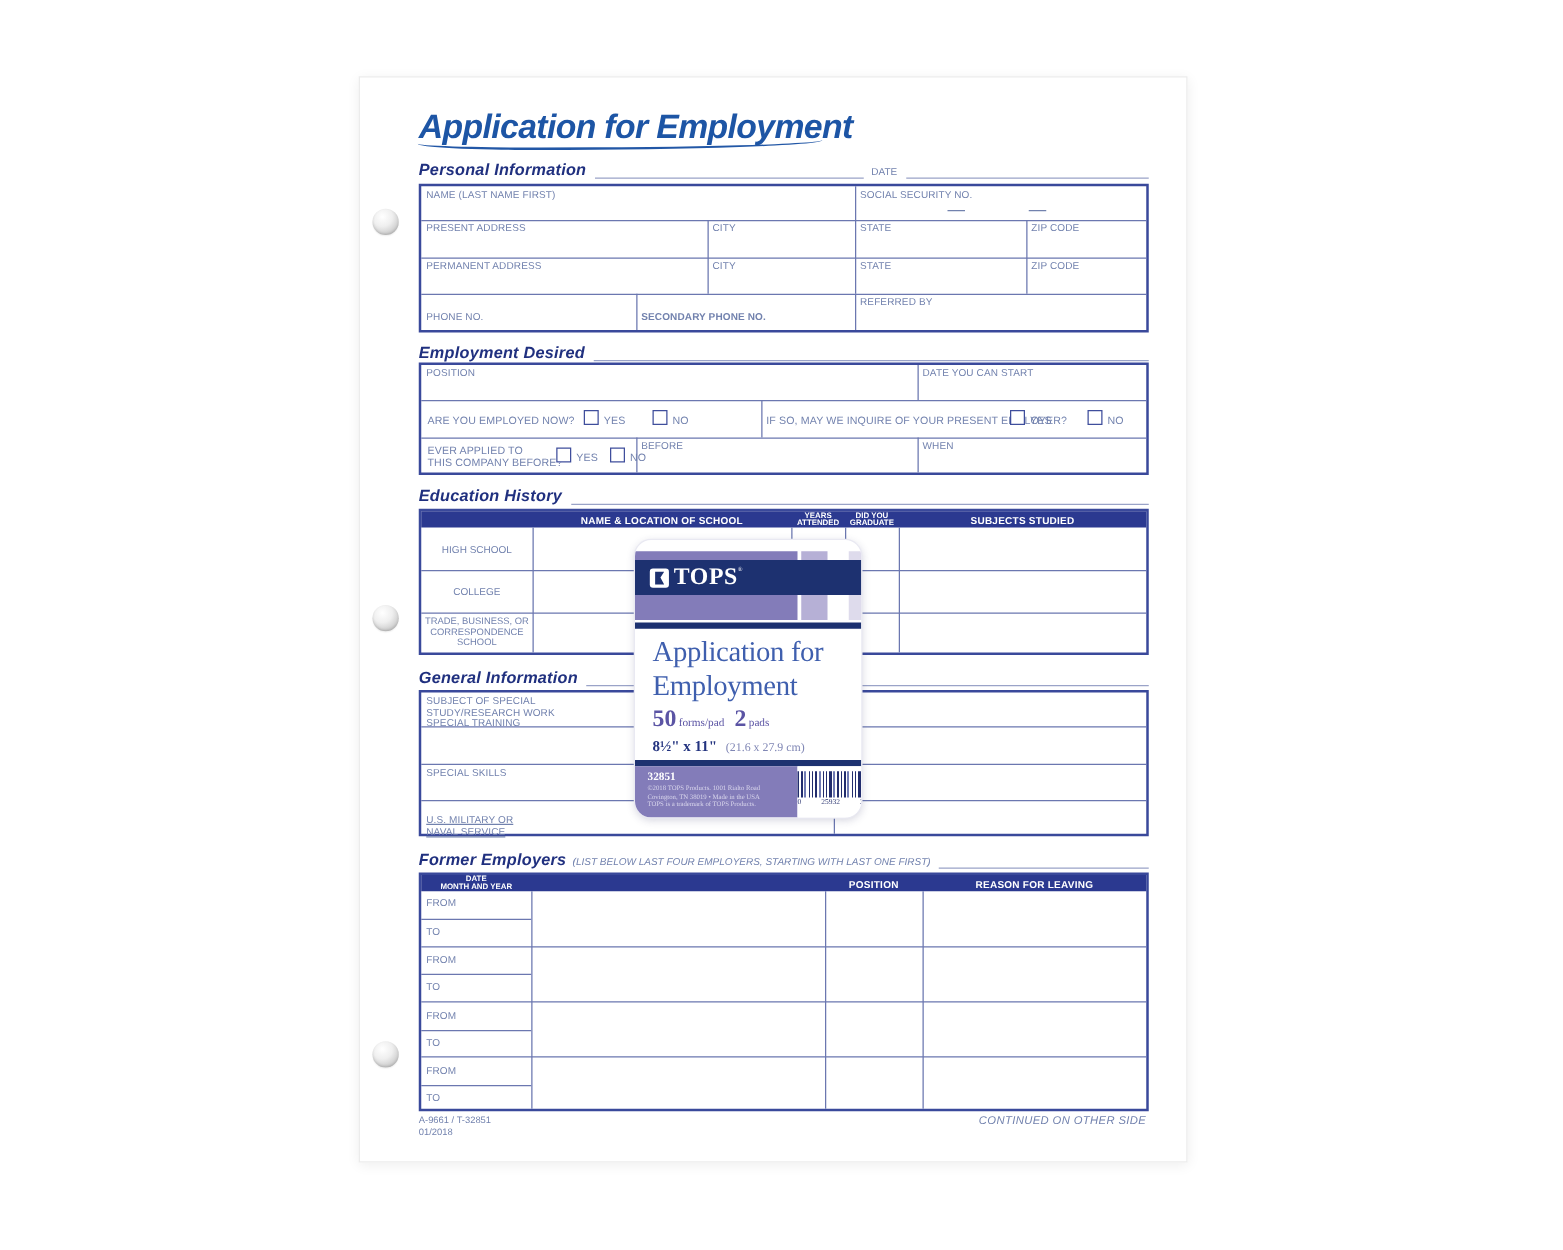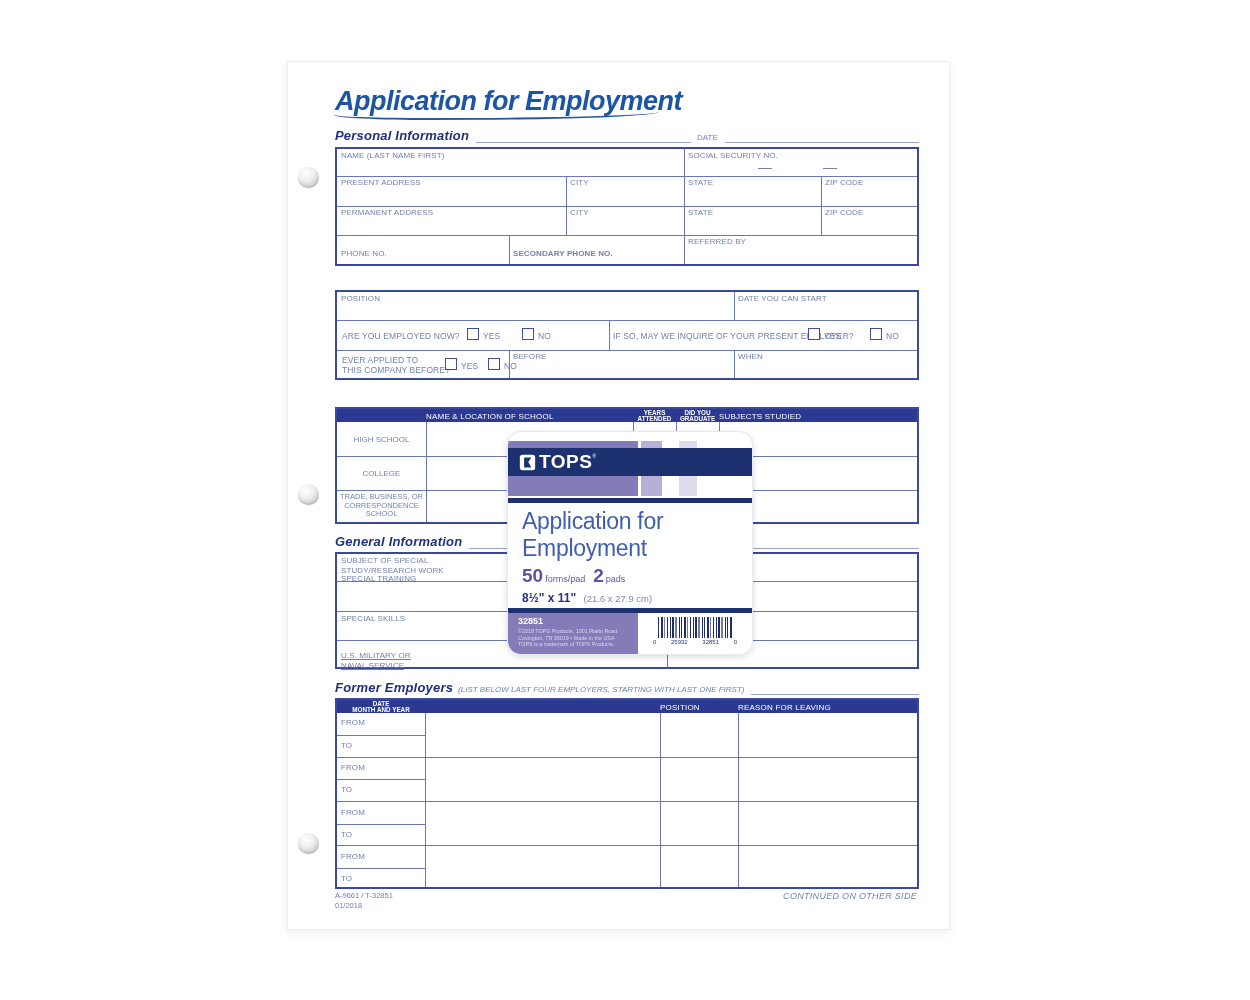--- a/index.html
+++ b/index.html
@@ -32,32 +32,32 @@
 
   
   .tbl { position:absolute; left:47px; width:584px; border:2px solid #3a499b; background:transparent; }
   .vl { position:absolute; width:1px; background:#6b77b0; }
   .hl { position:absolute; height:1px; background:#6b77b0; left:0; right:0; }
   .flabel { position:absolute; font-size:8px; color:#7282ae; letter-spacing:0.1px; white-space:nowrap; }
   .qlabel { position:absolute; font-size:8.5px; color:#7282ae; letter-spacing:0.1px; white-space:nowrap; }
   .preline { white-space:pre-line; }
   .cb { position:absolute; width:12px; height:12px; border:1px solid #3f4e9c; background:#fff; }
   .thead { position:absolute; left:0; right:0; top:0; height:13px; background:#2b3990; }
-  .thl { position:absolute; color:#ffffff; font-weight:normal; font-size:8px; text-align:left; letter-spacing:0.2px; }
+  .thl { position:absolute; color:#ffffff; font-weight:bold; font-size:8px; text-align:center; letter-spacing:0.2px; }
   .thl2 { position:absolute; color:#ffffff; font-weight:bold; font-size:6.3px; line-height:6.6px; text-align:center; }
   .rowlab { position:absolute; font-size:8px; color:#7282ae; text-align:center; }
   .dash { position:absolute; width:14px; border-top:1.2px solid #7282ae; }
 
   
   .foot-left { position:absolute; left:47px; top:829px; font-size:7.5px; line-height:9.5px; color:#7282ae; }
   .foot-right { position:absolute; right:32px; top:829px; font-size:9px; font-style:italic; color:#7282ae; letter-spacing:0.3px; }
 
   
-  .card { position:absolute; left:220px; top:370px; width:244px; height:222px; background:#ffffff;
-          border-radius:13px; box-shadow:0 0 0 1px #e9e9f2, 0 2px 7px rgba(50,50,100,0.22); overflow:hidden; }
+  .card { position:absolute; left:220px; top:370px; width:181px; height:222px; background:#ffffff;
+          border-radius:13px; box-shadow:0 0 0 1px #e9e9f2, 0 2px 7px rgba(50,50,100,0.22); overflow:hidden;font-family:Liberation Serif, serif; }
   .card .band-purple { position:absolute; left:0; top:9px; width:130px; height:55px; background:#837cb9; }
   .card .stripe1 { position:absolute; left:133px; top:9px; width:21px; height:55px; background:#b6b0d6; }
   .card .stripe2 { position:absolute; left:171px; top:9px; width:18px; height:55px; background:#dedbec; }
   .card .band-navy { position:absolute; left:0; right:0; top:16px; height:28px; background:#1d3170;
                      display:flex; align-items:center; padding-left:11px; }
   .card .brand { color:#ffffff; font-weight:800; font-size:19px; letter-spacing:0.5px; margin-left:3px; }
   .card .reg { color:#ffffff; font-size:5px; vertical-align:super; position:relative; top:-6px; }
   .card .rule-a { position:absolute; left:0; right:0; top:66px; height:5px; background:#1d3170; }
   .card .ptitle { position:absolute; left:14px; top:76px; font-size:23px; line-height:27px; color:#3f5fae; letter-spacing:-0.3px; }
   .card .qty { position:absolute; left:14px; top:133px; display:flex; align-items:baseline; color:#5b54a4; }
@@ -120,20 +120,24 @@
       <span class="flabel" style="left:4px; top:59px;">PERMANENT ADDRESS</span>
       <span class="flabel" style="left:233px; top:59px;">CITY</span>
       <span class="flabel" style="left:351px; top:59px;">STATE</span>
       <span class="flabel" style="left:488px; top:59px;">ZIP CODE</span>
 
       <span class="flabel" style="left:4px; top:88px;margin-top:12px;">PHONE NO.</span>
       <span class="flabel" style="left:176px; top:100px;font-weight:bold;">SECONDARY PHONE NO.</span>
       <span class="flabel" style="left:351px; top:88px;">REFERRED BY</span>
     </div>
 
+    <div class="shead" style="top:212px;">
+      <span class="txt">Employment Desired</span>
+      <span class="rule"></span>
+    </div>
 
     <div class="tbl" style="top:228px; height:90px;">
       <div class="hl" style="top:28px;"></div>
       <div class="hl" style="top:58px;"></div>
       <div class="vl" style="left:397px; top:0; height:28px;"></div>
       <div class="vl" style="left:272px; top:28px; height:30px;"></div>
       <div class="vl" style="left:172px; top:58px; height:28px;"></div>
       <div class="vl" style="left:397px; top:58px; height:28px;"></div>
 
       <span class="flabel" style="left:4px; top:2px;">POSITION</span>
@@ -154,20 +158,24 @@
       <span class="qlabel preline" style="left:5px; top:63px; line-height:10px;">EVER APPLIED TO
 THIS COMPANY BEFORE?</span>
       <span class="cb" style="left:108px; top:66px;"></span>
       <span class="qlabel" style="left:124px; top:69px;">YES</span>
       <span class="cb" style="left:151px; top:66px;"></span>
       <span class="qlabel" style="left:167px; top:69px;">NO</span>
       <span class="flabel" style="left:176px; top:60px;">BEFORE</span>
       <span class="flabel" style="left:401px; top:60px;">WHEN</span>
     </div>
 
+    <div class="shead" style="top:327px;">
+      <span class="txt">Education History</span>
+      <span class="rule"></span>
+    </div>
 
     <div class="tbl" style="top:345px; height:117px;">
       <div class="thead"></div>
       <span class="thl" style="left:89px; width:207px; top:3px;">NAME &amp; LOCATION OF SCHOOL</span>
       <span class="thl2 preline" style="left:296px; width:43px; top:0.5px;">YEARS
 ATTENDED</span>
       <span class="thl2 preline" style="left:339px; width:43px; top:0.5px;">DID YOU
 GRADUATE</span>
       <span class="thl" style="left:382px; width:198px; top:3px;">SUBJECTS STUDIED</span>
 

